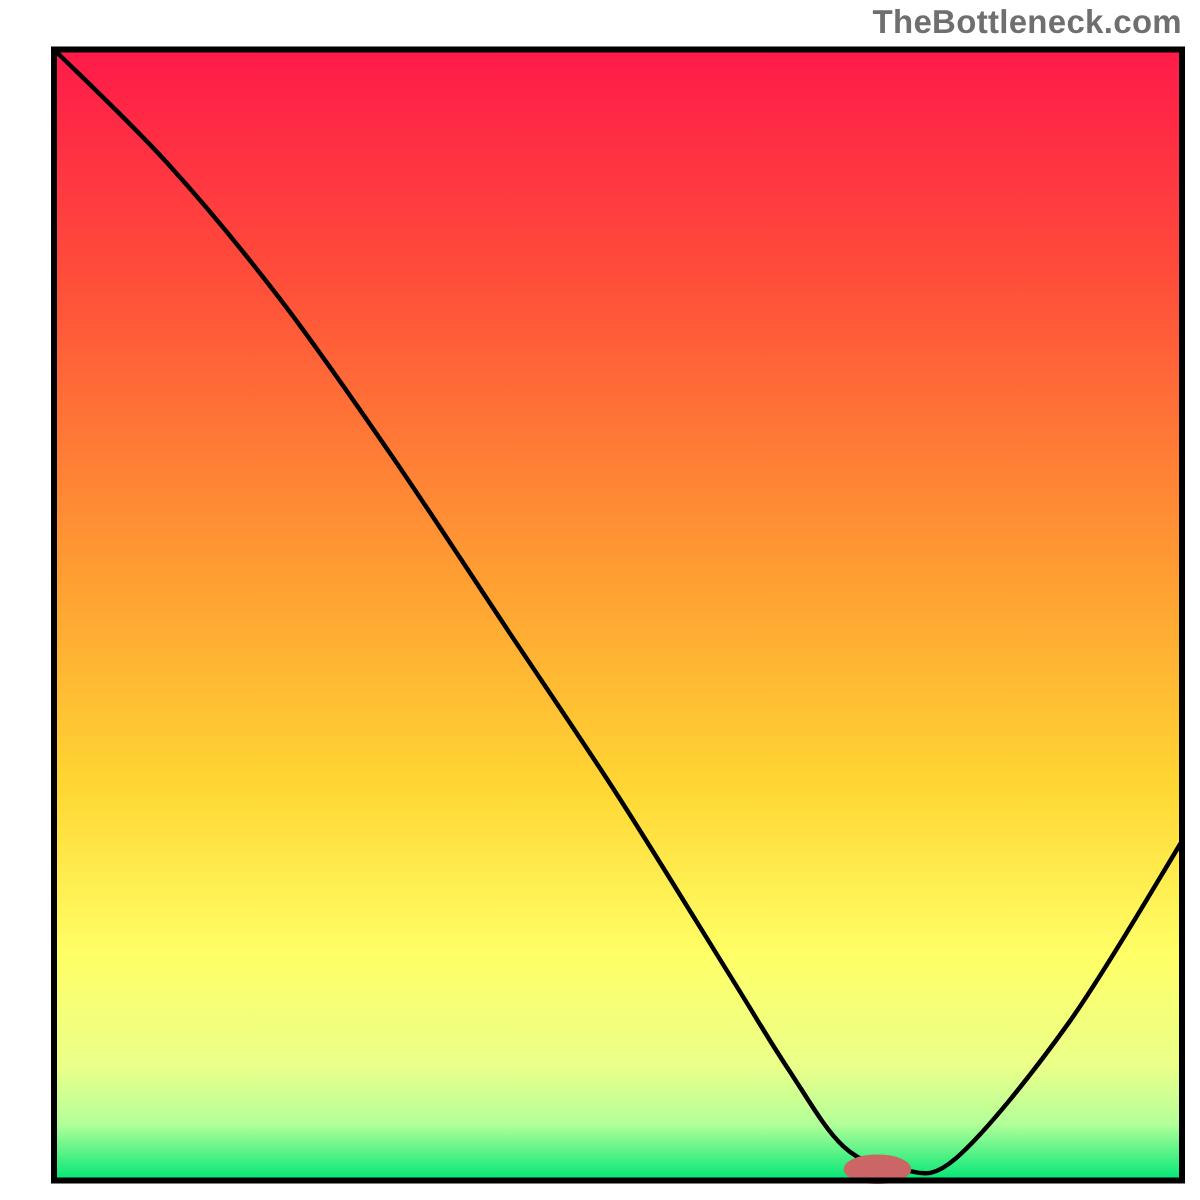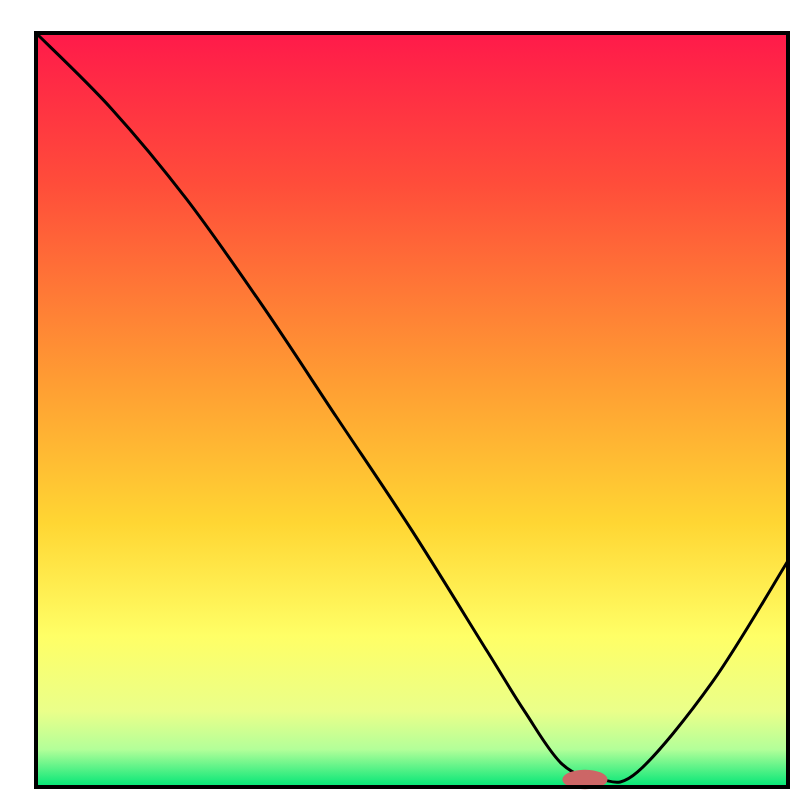--- a/index.html
+++ b/index.html
@@ -30,20 +30,21 @@
     top: 0;
     width: 800px;
     height: 800px;
     display: block;
   }
 </style>
 </head>
 <body>
 
 <div class="wrap">
+  <div class="watermark">TheBottleneck.com</div>
 
   <svg class="chart" viewBox="0 0 800 800">
     <defs>
       <linearGradient id="bg-grad" x1="0" y1="0" x2="0" y2="1">
           <stop offset="0%" stop-color="#ff1a4a"></stop>
           <stop offset="20%" stop-color="#ff4d3a"></stop>
           <stop offset="45%" stop-color="#ff9933"></stop>
           <stop offset="65%" stop-color="#ffd633"></stop>
           <stop offset="80%" stop-color="#ffff66"></stop>
           <stop offset="90%" stop-color="#eaff8a"></stop>

